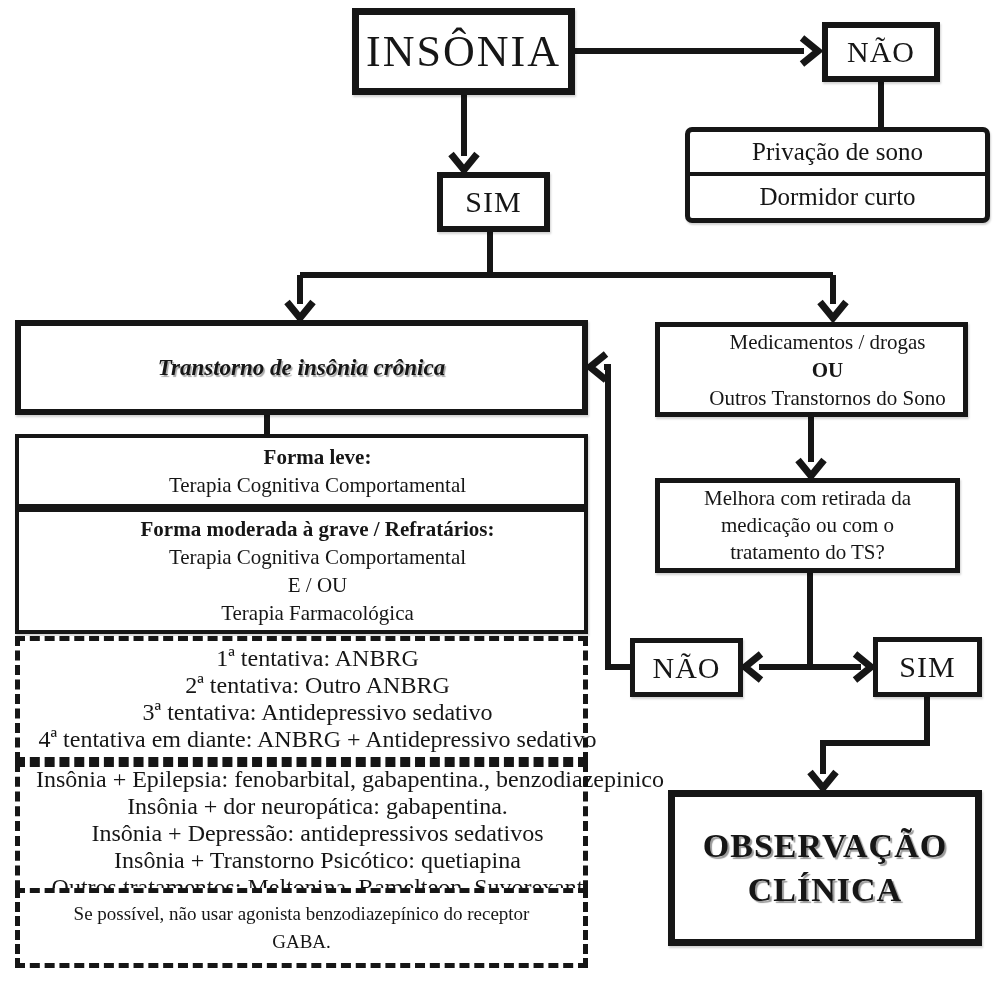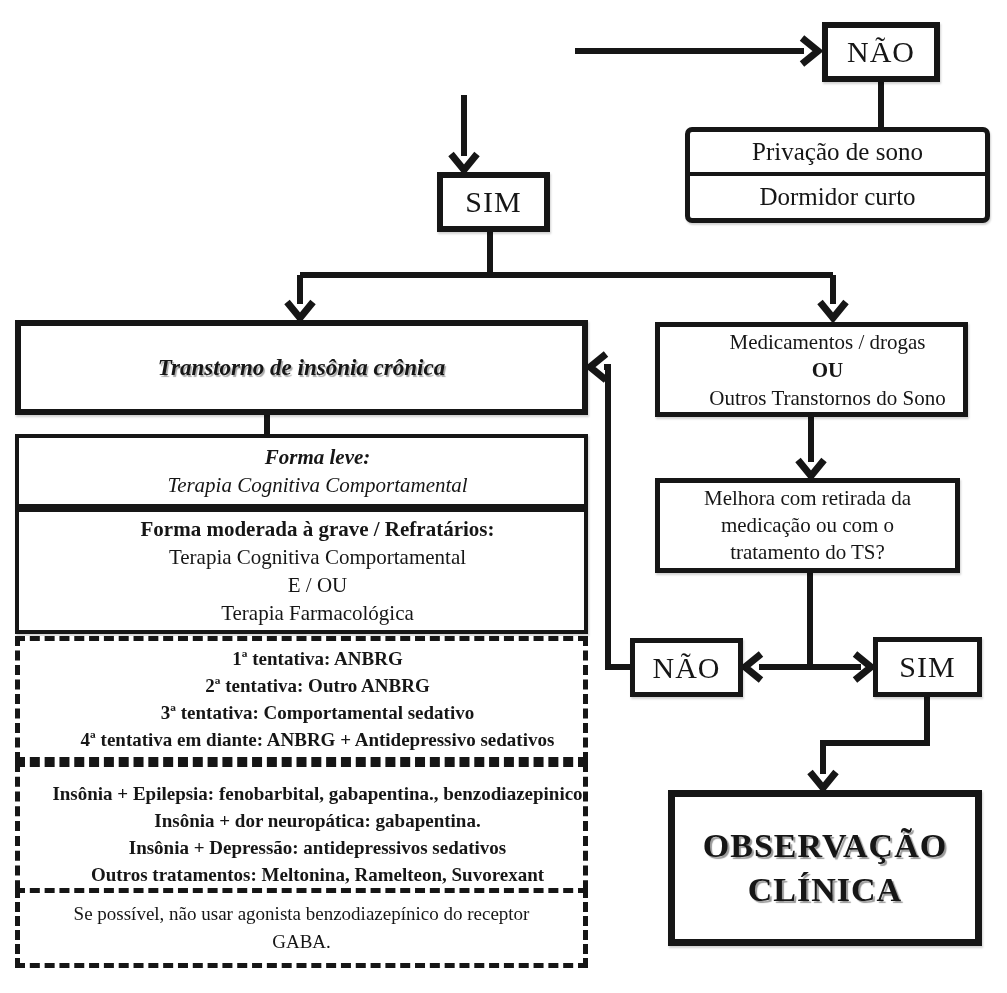--- a/index.html
+++ b/index.html
@@ -15,21 +15,21 @@
   }
   .dashedbox{border:5px dashed #161616;box-shadow:none;}
   .title-xl{font-size:44px;letter-spacing:2px;}
   .yn{font-size:30px;letter-spacing:1px;}
   .cell{display:flex;align-items:center;justify-content:center;font-size:25px;width:100%;box-sizing:border-box;}
   .bold{font-weight:bold;}
   .shadowtext{text-shadow:1.5px 1.5px 1px #a9a9a9;}
   .lines{width:100%;margin-left:32px;}
   .lines > div{white-space:nowrap;}
   .f20 > div{font-size:21px;line-height:28px;}
-  .f19 > div{font-size:19px;line-height:27px;font-weight:bold;}
+  .f19 > div{font-size:24px;line-height:27px;}
   .prelines{white-space:pre-line;font-size:21px;line-height:27px;}
   .pre19{white-space:pre-line;font-size:19px;line-height:28px;}
   .obs{font-weight:bold;font-size:34px;line-height:44px;letter-spacing:1px;text-shadow:2px 2px 1px #9a9a9a;}
   .wire{stroke:#161616;stroke-width:6;fill:none;}
   .head{stroke:#161616;stroke-width:7;fill:none;stroke-linejoin:miter;}
 </style>
 </head>
 <body>
 
 <div class="canvas">
@@ -57,68 +57,72 @@
 
     <path class="wire" d="M630 667 H608 V367 H604"></path>
     <polyline class="head" points="606,354 590,367 606,380"></polyline>
 
     <path class="wire" d="M927 697 V743 H823 V774"></path>
     <polyline class="head" points="810,772 823,788 836,772"></polyline>
 
     <path class="wire" d="M267 415 V434"></path>
   </svg>
 
+  <div class="box" style="left:352px;top:8px;width:223px;height:87px;border-width:7px;">
+    <div class="title-xl">INSÔNIA</div>
+  </div>
 
   <div class="box" style="left:822px;top:22px;width:118px;height:60px;border-width:6px;">
     <div class="yn">NÃO</div>
   </div>
 
   <div class="box" style="left:685px;top:127px;width:305px;height:96px;padding:0;border-radius:7px;">
     <div class="cell" style="height:44px;border-bottom:4px solid #161616;">Privação de sono</div>
     <div class="cell" style="height:42px;">Dormidor curto</div>
   </div>
 
   <div class="box" style="left:437px;top:172px;width:113px;height:60px;border-width:6px;">
     <div class="yn">SIM</div>
   </div>
 
   <div class="box" style="left:15px;top:320px;width:573px;height:95px;border-width:6px;">
     <div class="bold shadowtext" style="font-size:23px;white-space:nowrap;font-style:italic;">Transtorno de insônia crônica</div>
   </div>
 
-  <div class="box" style="left:15px;top:434px;width:573px;height:74px;border-width:4px;font-style:italic;">
+  <div class="box" style="left:15px;top:434px;width:573px;height:74px;border-width:4px;">
     <div class="lines f20">
       <div class="bold">Forma leve:</div>
       <div>Terapia Cognitiva Comportamental</div>
     </div>
   </div>
 
   <div class="box" style="left:15px;top:508px;width:573px;height:126px;border-width:4px;">
     <div class="lines f20">
       <div class="bold">Forma moderada à grave / Refratários:</div>
       <div>Terapia Cognitiva Comportamental</div>
       <div>E / OU</div>
       <div>Terapia Farmacológica</div>
     </div>
   </div>
 
   <div class="box dashedbox" style="left:15px;top:636px;width:573px;height:126px;">
     <div class="lines f19">
       <div>1ª tentativa: ANBRG</div>
       <div>2ª tentativa: Outro ANBRG</div>
-      <div>3ª tentativa: Comportamental sedativo</div>
-      <div>4ª tentativa em diante: ANBRG + Antidepressivo sedativos</div>
+      <div>3ª tentativa: Antidepressivo sedativo</div>
+      <div>4ª tentativa em diante: ANBRG + Antidepressivo sedativo</div>
     </div>
   </div>
 
   <div class="box dashedbox" style="left:15px;top:762px;width:573px;height:143px;">
     <div class="lines f19">
       <div>Insônia + Epilepsia: fenobarbital, gabapentina., benzodiazepinico</div>
       <div>Insônia + dor neuropática: gabapentina.</div>
       <div>Insônia + Depressão: antidepressivos sedativos</div>
+      <div>Insônia + Transtorno Psicótico: quetiapina</div>
       <div>Outros tratamentos: Meltonina, Ramelteon, Suvorexant</div>
     </div>
   </div>
 
   <div class="box dashedbox" style="left:15px;top:888px;width:573px;height:80px;">
     <div class="pre19">Se possível, não usar agonista benzodiazepínico do receptor
 GABA.</div>
   </div>
 
   <div class="box" style="left:655px;top:322px;width:313px;height:95px;">

